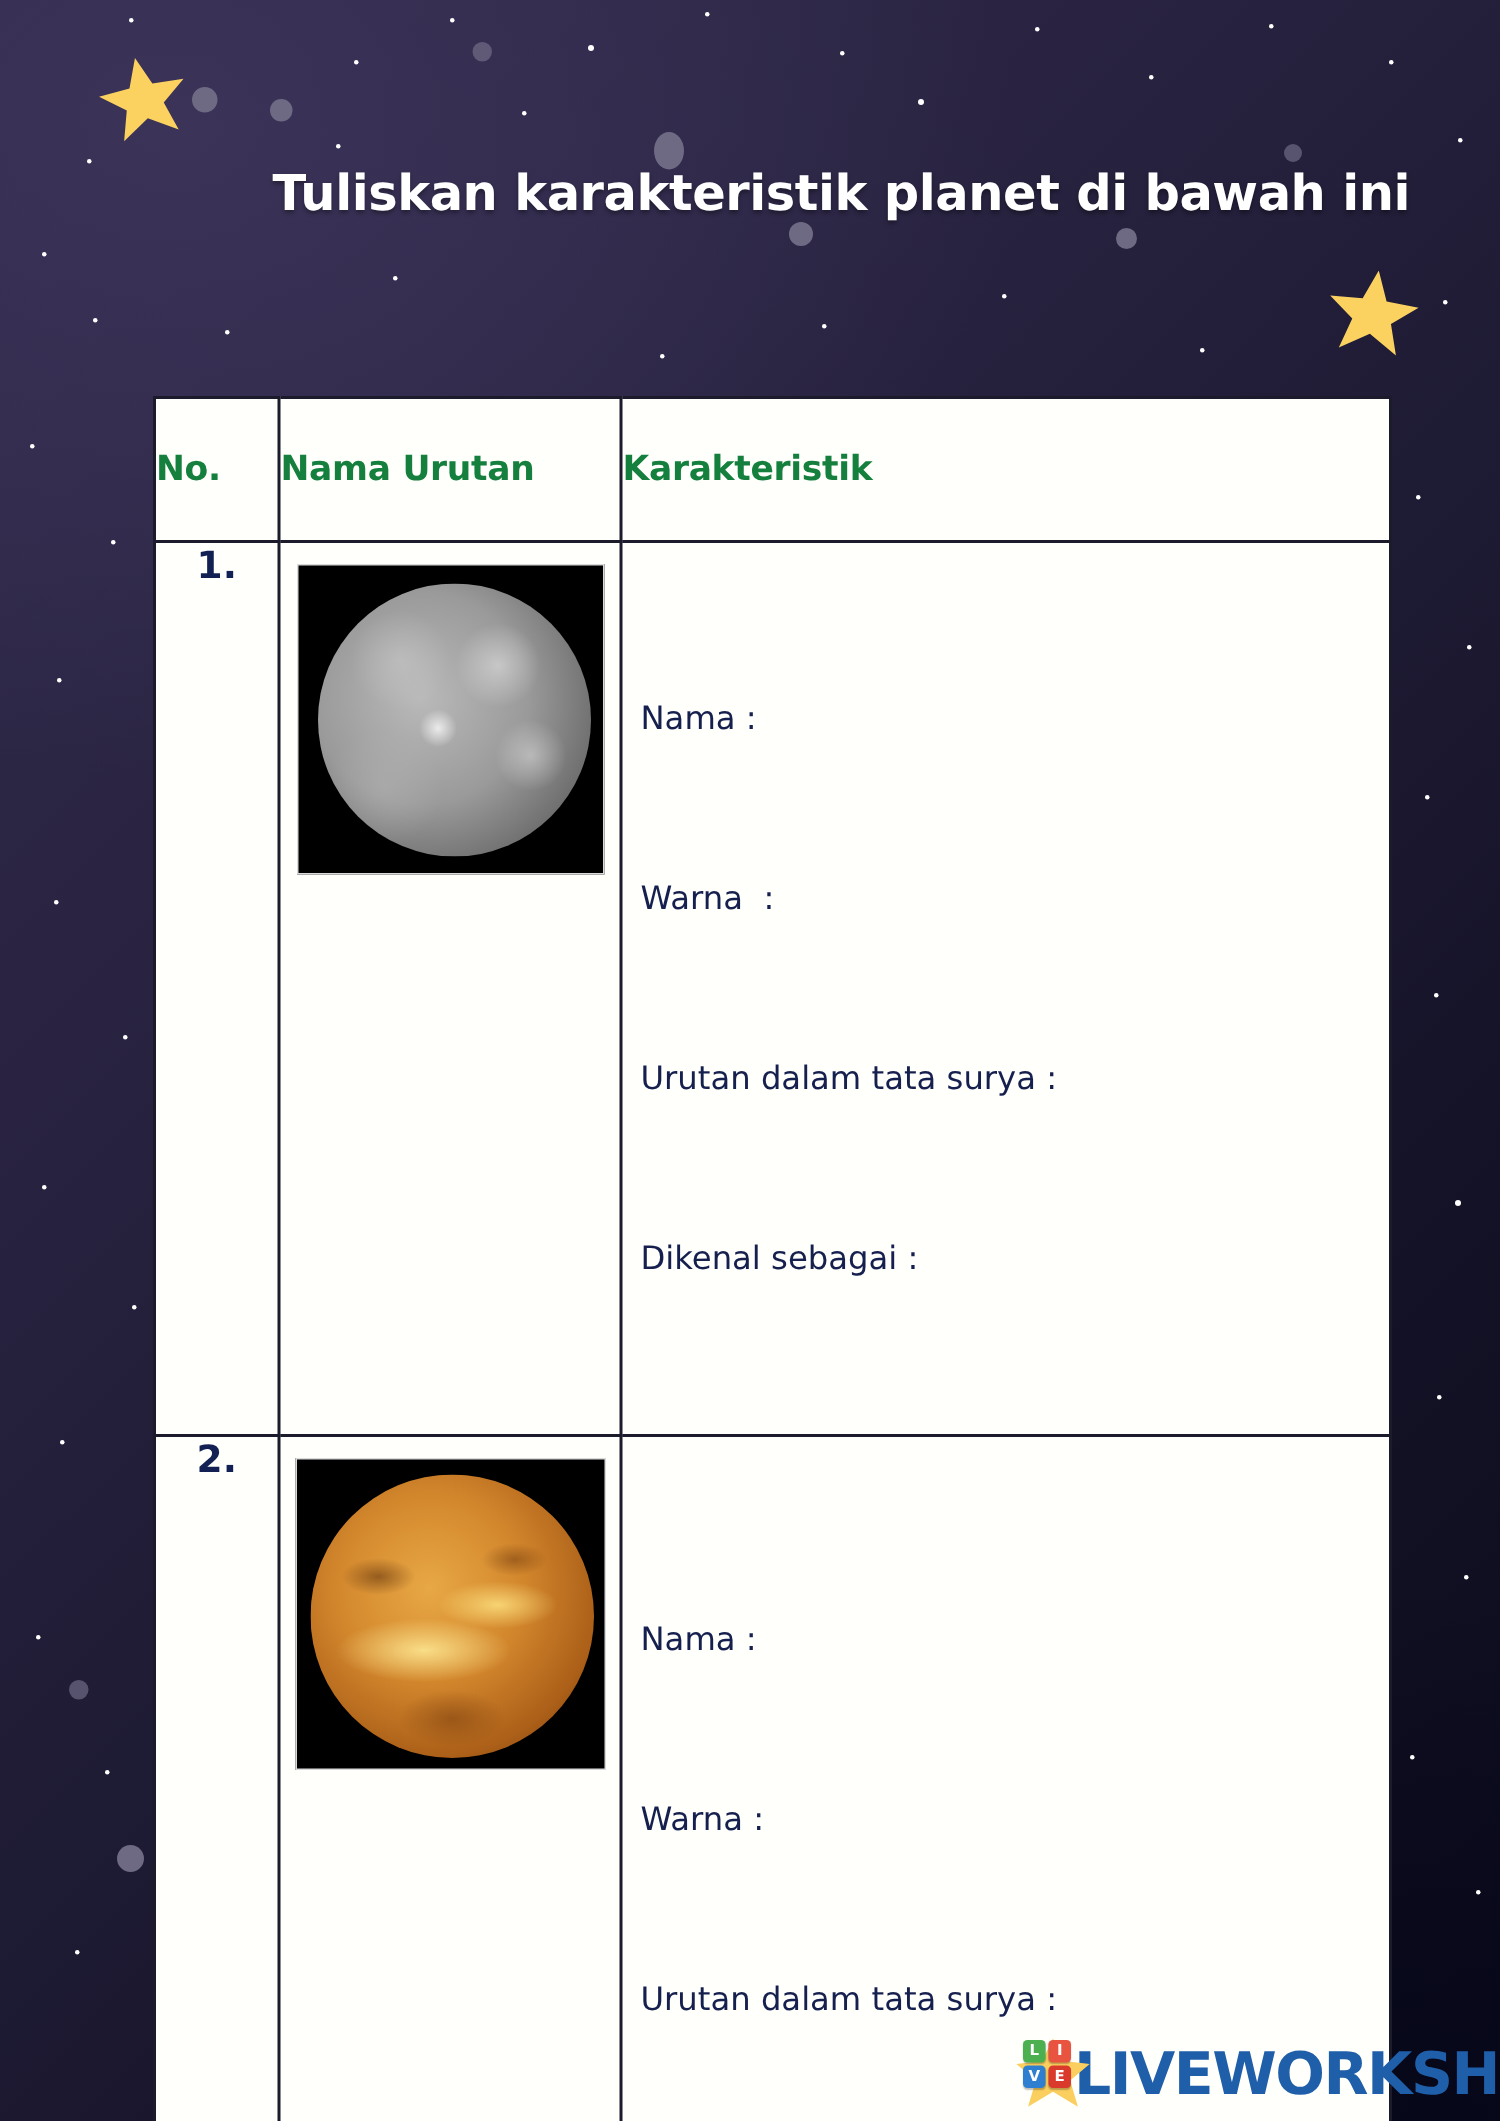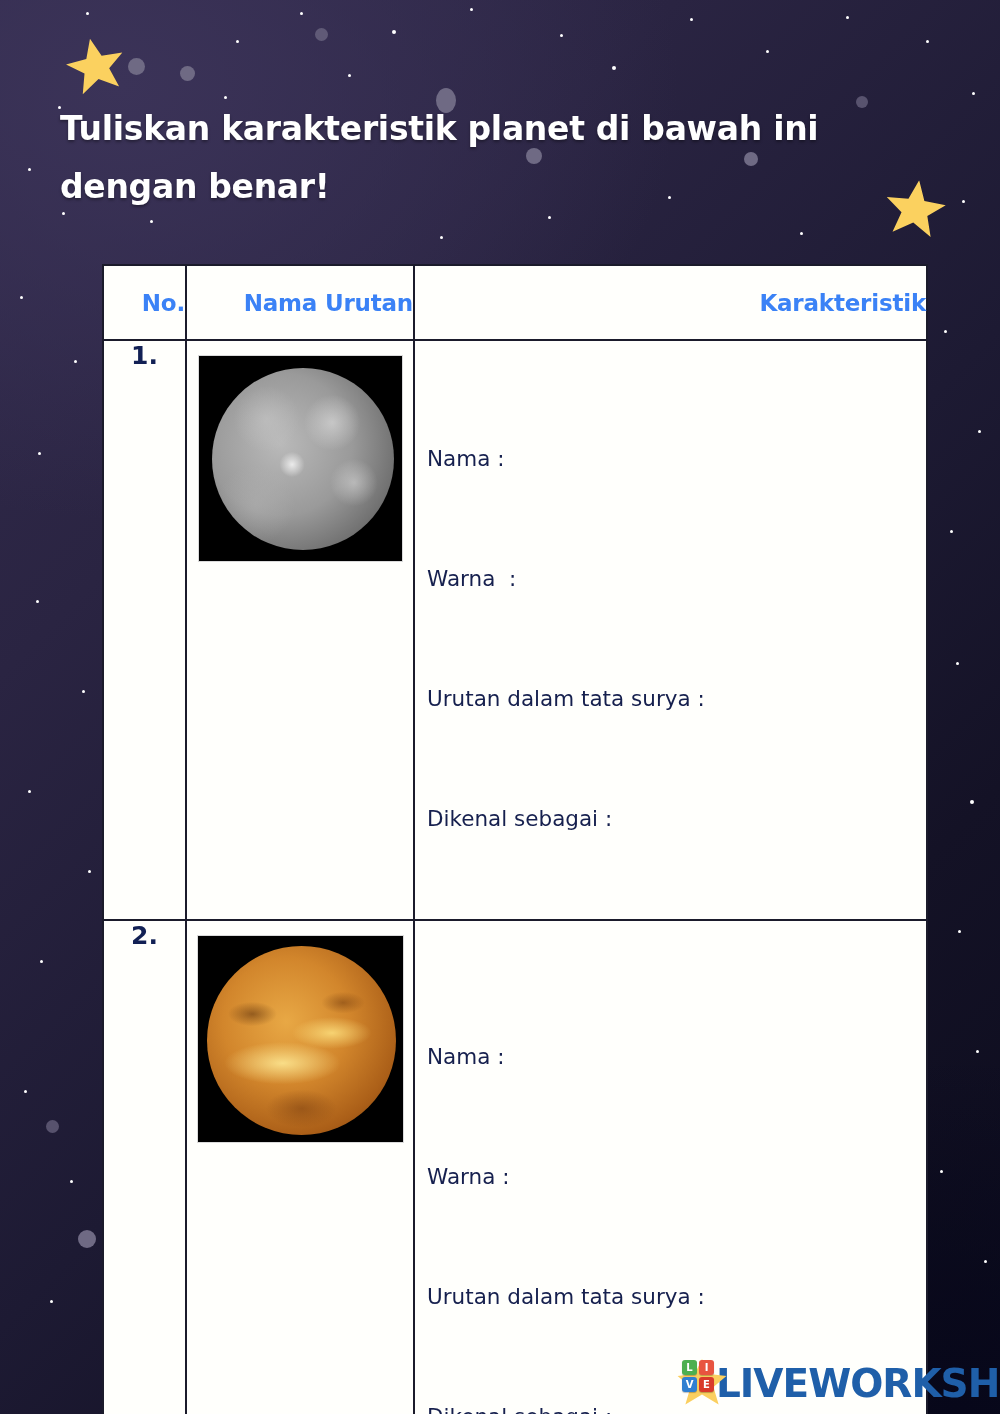--- a/index.html
+++ b/index.html
@@ -27,21 +27,21 @@
   .ystar {
     position:absolute;
     background:#fbd15f;
     clip-path: polygon(50% 0%, 63% 33%, 98% 35%, 71% 57%, 81% 91%, 50% 71%, 19% 91%, 29% 57%, 2% 35%, 37% 33%);
     filter: drop-shadow(0 0 2px rgba(0,0,0,.25));
   }
 
   
   #title {
     position:absolute; left:60px; top:100px; width:880px;
-    text-align:left;
+    text-align:right;
     color:#ffffff;
     font-family:"DejaVu Sans", sans-serif;
     font-weight:bold;
     font-size:33px;
     line-height:58px;
     letter-spacing:-0.3px;
     text-shadow:0 2px 3px rgba(0,0,0,.35);
     z-index:4;
   }
 
@@ -57,24 +57,24 @@
     background:#fffffc;
     table-layout:fixed;
   }
   #sheet td, #sheet th {
     border:2px solid #1b1b2b;
     background:#fffffc;
     vertical-align:top;
     padding:0;
   }
   #sheet thead th {
-    height:75px;
+    height:96px;
     vertical-align:middle;
-    text-align:right;
-    color:#3b82f6;
+    text-align:left;
+    color:#15803d;
     font-family:"DejaVu Sans", sans-serif;
     font-weight:bold;
     font-size:23px;
     letter-spacing:-0.2px;
   }
   .col-no   { width:83px; }
   .col-name { width:228px; }
   .col-char { width:auto; }
 
   .rownum {
@@ -90,21 +90,21 @@
   .planet-img {
     display:inline-block;
     margin-top:14px;
     border:1px solid #dadada;
     position:relative;
     overflow:hidden;
     background:#000;
   }
 
   .charlist {
-    padding:18px 0 0 12px;
+    padding:18px 0 16px 12px;
     color:#16204e;
     font-size:21.5px;
     line-height:40px;
     font-family:"DejaVu Sans", sans-serif;
     font-weight:normal;
     white-space:pre;
   }
   .charlist div { white-space:pre; }
 
   
@@ -239,21 +239,20 @@
   <span class="bubble" style="left:478px;top:1348px;width:15px;height:15px;opacity:.8;"></span>
   <span class="bubble" style="left:718px;top:1356px;width:17px;height:17px;opacity:.8;"></span>
   <span class="bubble" style="left:872px;top:1392px;width:12px;height:12px;opacity:.7;"></span>
 </div>
 
 <div class="ystar" style="left:66px;top:38px;width:60px;height:58px;transform:rotate(-12deg);"></div>
 <div class="ystar" style="left:884px;top:180px;width:62px;height:60px;transform:rotate(8deg);"></div>
 
 <div id="title">
   <div>Tuliskan karakteristik planet di bawah  ini</div>
-  <div>dengan benar!</div>
 </div>
 
 <div id="table-wrap">
   <table id="sheet">
     <colgroup>
       <col class="col-no">
         <col class="col-name">
         <col class="col-char">
     </colgroup>
     <thead>

